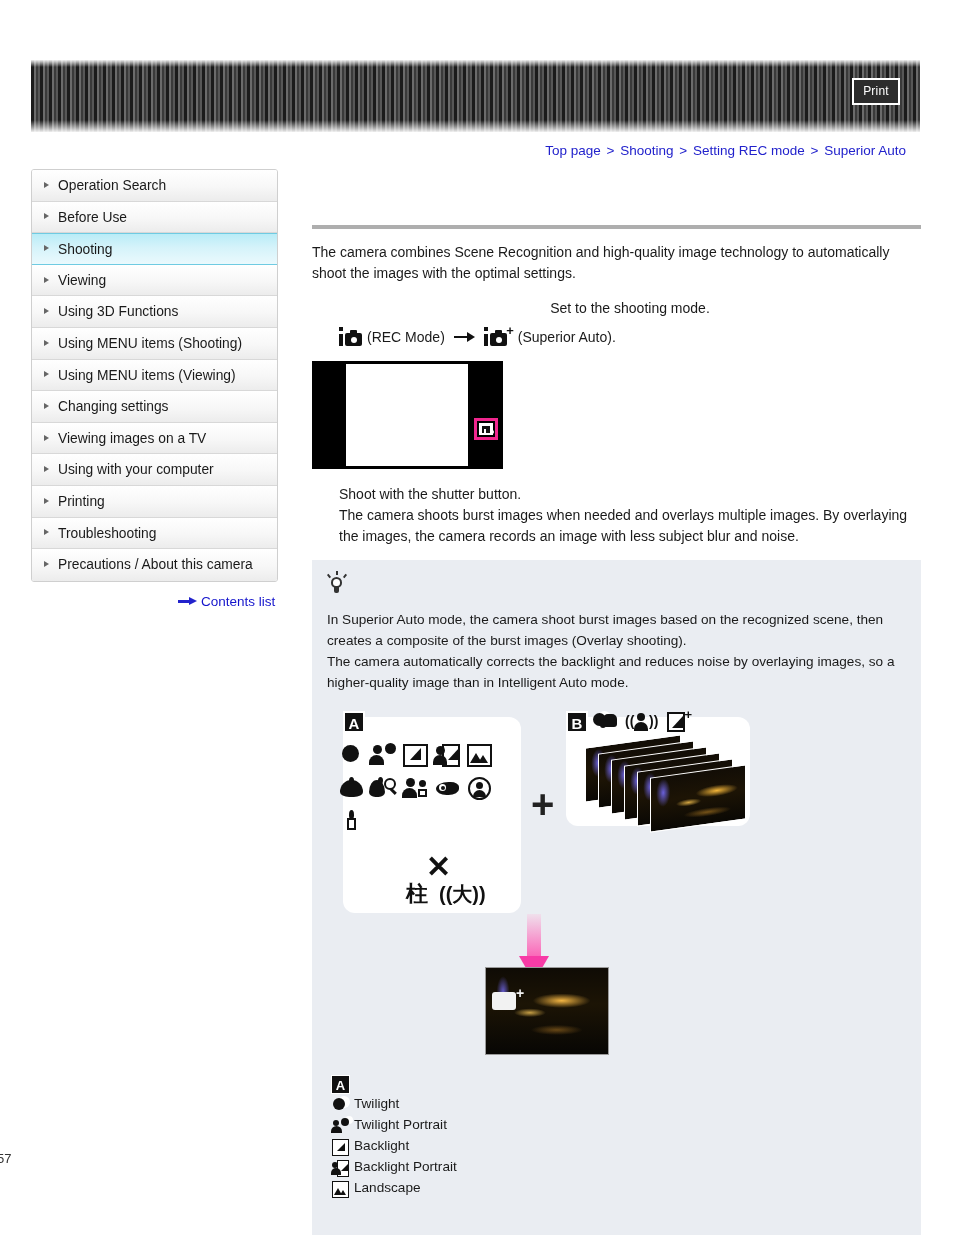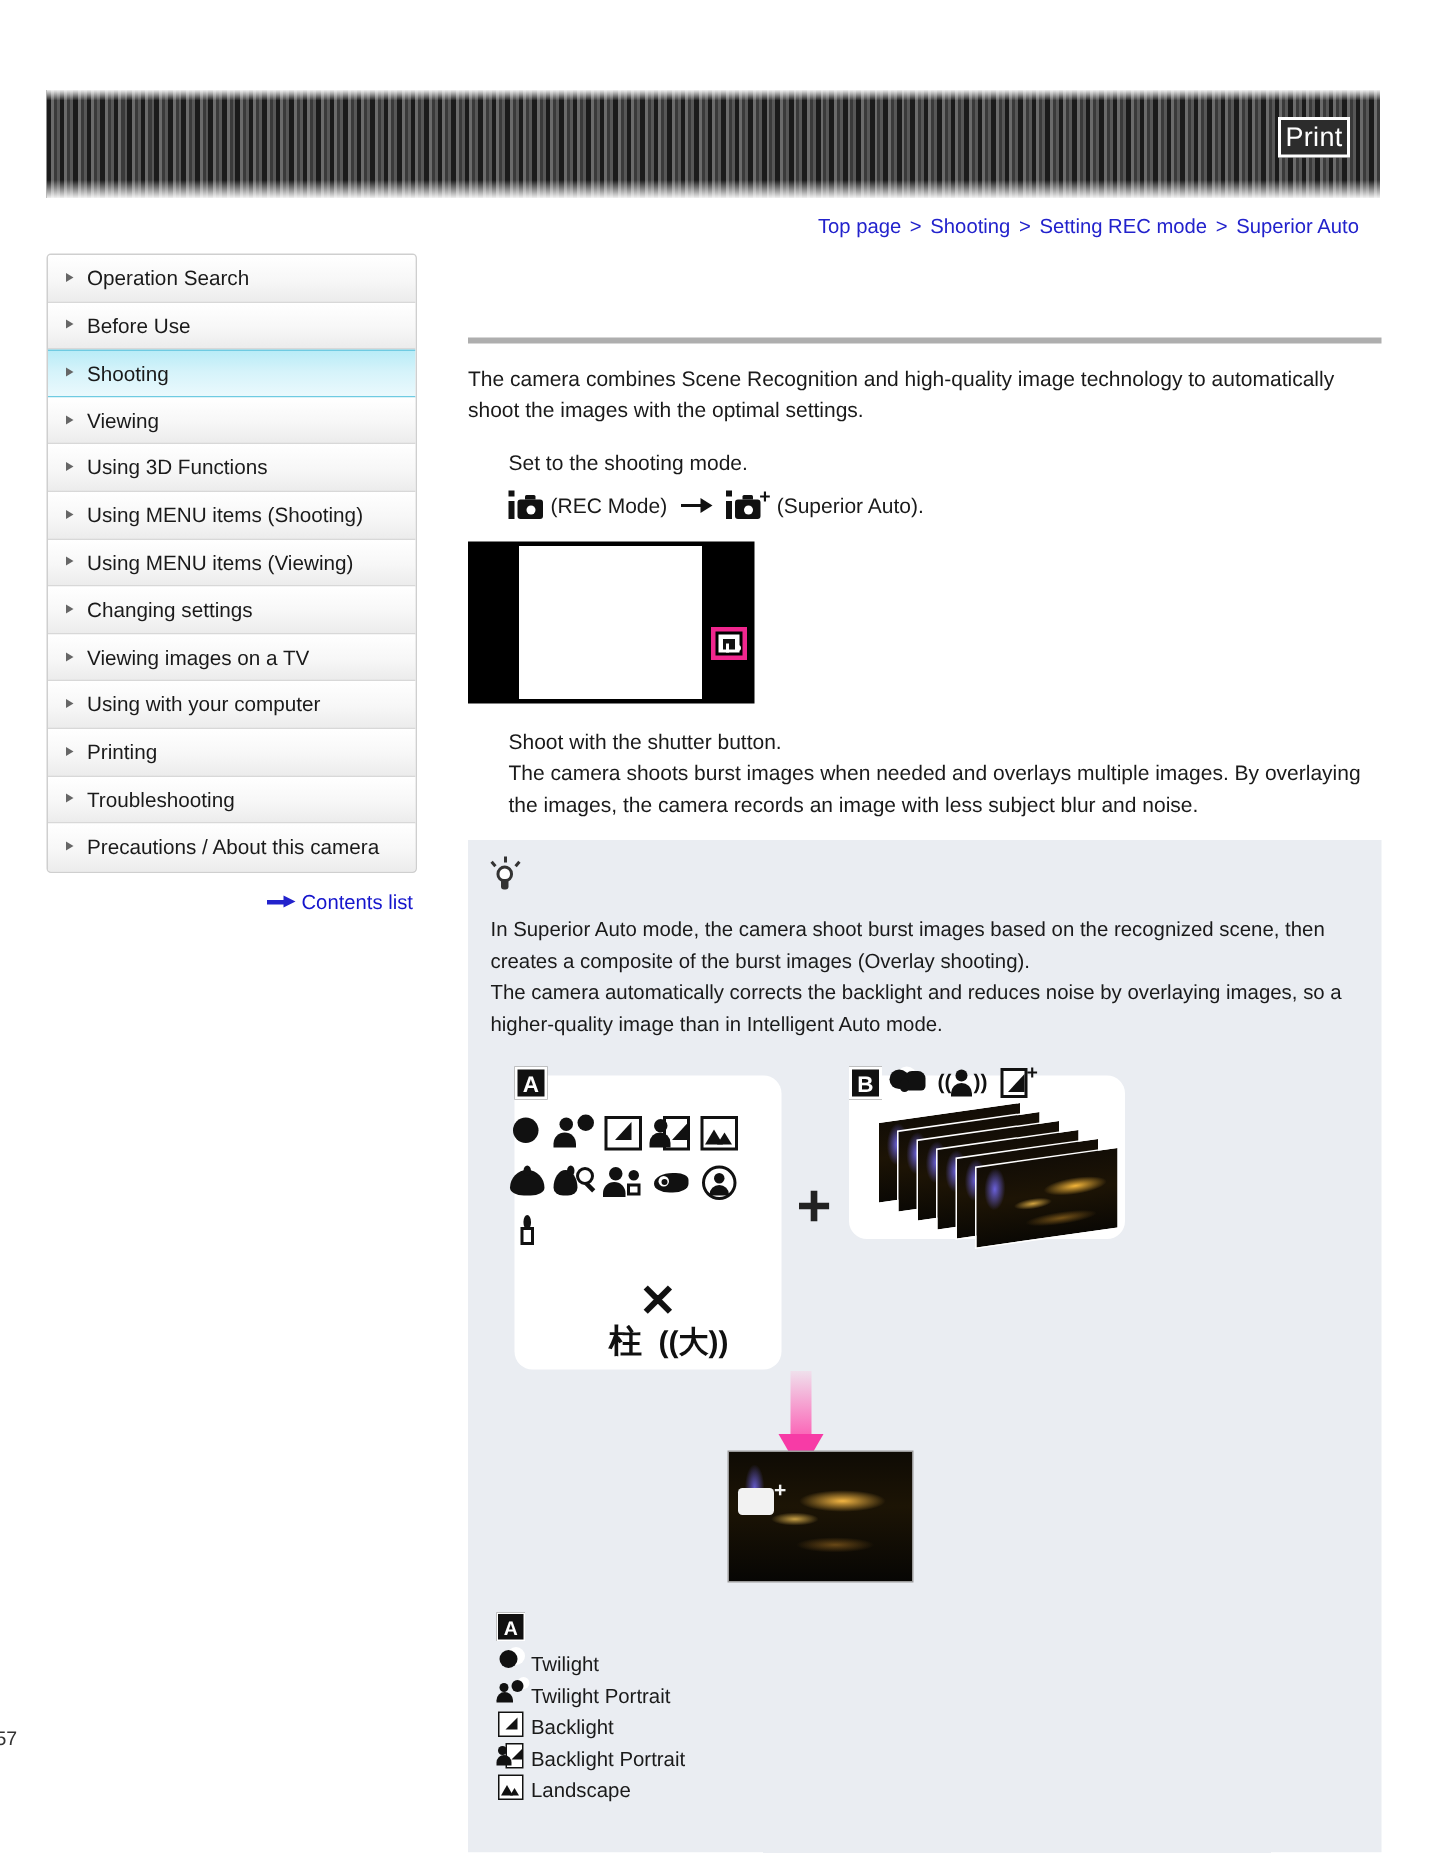--- a/index.html
+++ b/index.html
@@ -26,21 +26,21 @@
         #6b6b6b 3px, #6b6b6b 5px,
         #3a3a3a 5px, #3a3a3a 7px,
         #575757 7px, #575757 9px);
   }
   #print-button {
     position: absolute; right: 20px; top: 18px;
     width: 48px; height: 27px;
     background: #2c2c2c;
     border: 2px solid #ffffff;
     color: #ffffff;
-    font-size: 18px;
+    font-size: 12px;
     line-height: 23px;
     text-align: center;
     cursor: pointer;
     letter-spacing: .2px;
   }
 
   
   #breadcrumb {
     position: absolute; right: 48px; top: 143px;
     font-size: 13.5px;
@@ -326,21 +326,21 @@
   }
 
   
   #legend { position: relative; margin-top: 6px; padding-left: 4px; padding-bottom: 14px; }
   #legend .legend-badge {
     width: 19px; height: 19px; background: #111; color: #fff;
     font-weight: bold; font-size: 13px; text-align: center; line-height: 19px;
     border: 1px solid #fff; margin-bottom: 2px;
   }
   .legend-row {
-    display: flex; align-items: flex-end; gap: 4px;
+    display: flex; align-items: flex-start; gap: 4px;
     height: 21px; font-size: 13.6px; color: #1a1a1a;
   }
   .legend-row .sc-ico { width: 19px; height: 19px; }
 
   #page-number {
     position: absolute; left: 0; right: 0; top: 1151px;
     text-align: left; font-size: 13px; color: #333;
   }
   #page-number span { margin-left: -3px; }
 
@@ -448,21 +448,21 @@
 <div id="contents-list-link">
   <span class="c-arrow"></span><span>Contents list</span>
 </div>
 
 <div id="main">
 
   <div id="title-rule"></div>
 
   <div class="body-text">The camera combines Scene Recognition and high-quality image technology to automatically shoot the images with the optimal settings.</div>
 
-  <div class="step-text" style="margin-top:14px;">Set to the shooting mode.</div>
+  <div class="step-text" style="margin-top:14px;text-align:center;">Set to the shooting mode.</div>
 
   <div class="mode-line">
     <span class="icam noplus">
       <span class="i-dot"></span>
         <span class="i-stem"></span>
       <span class="cam-top"></span>
         <span class="cam-body"></span>
         <span class="cam-lens"></span>
     </span>
     <span class="lbl">(REC Mode)</span>

